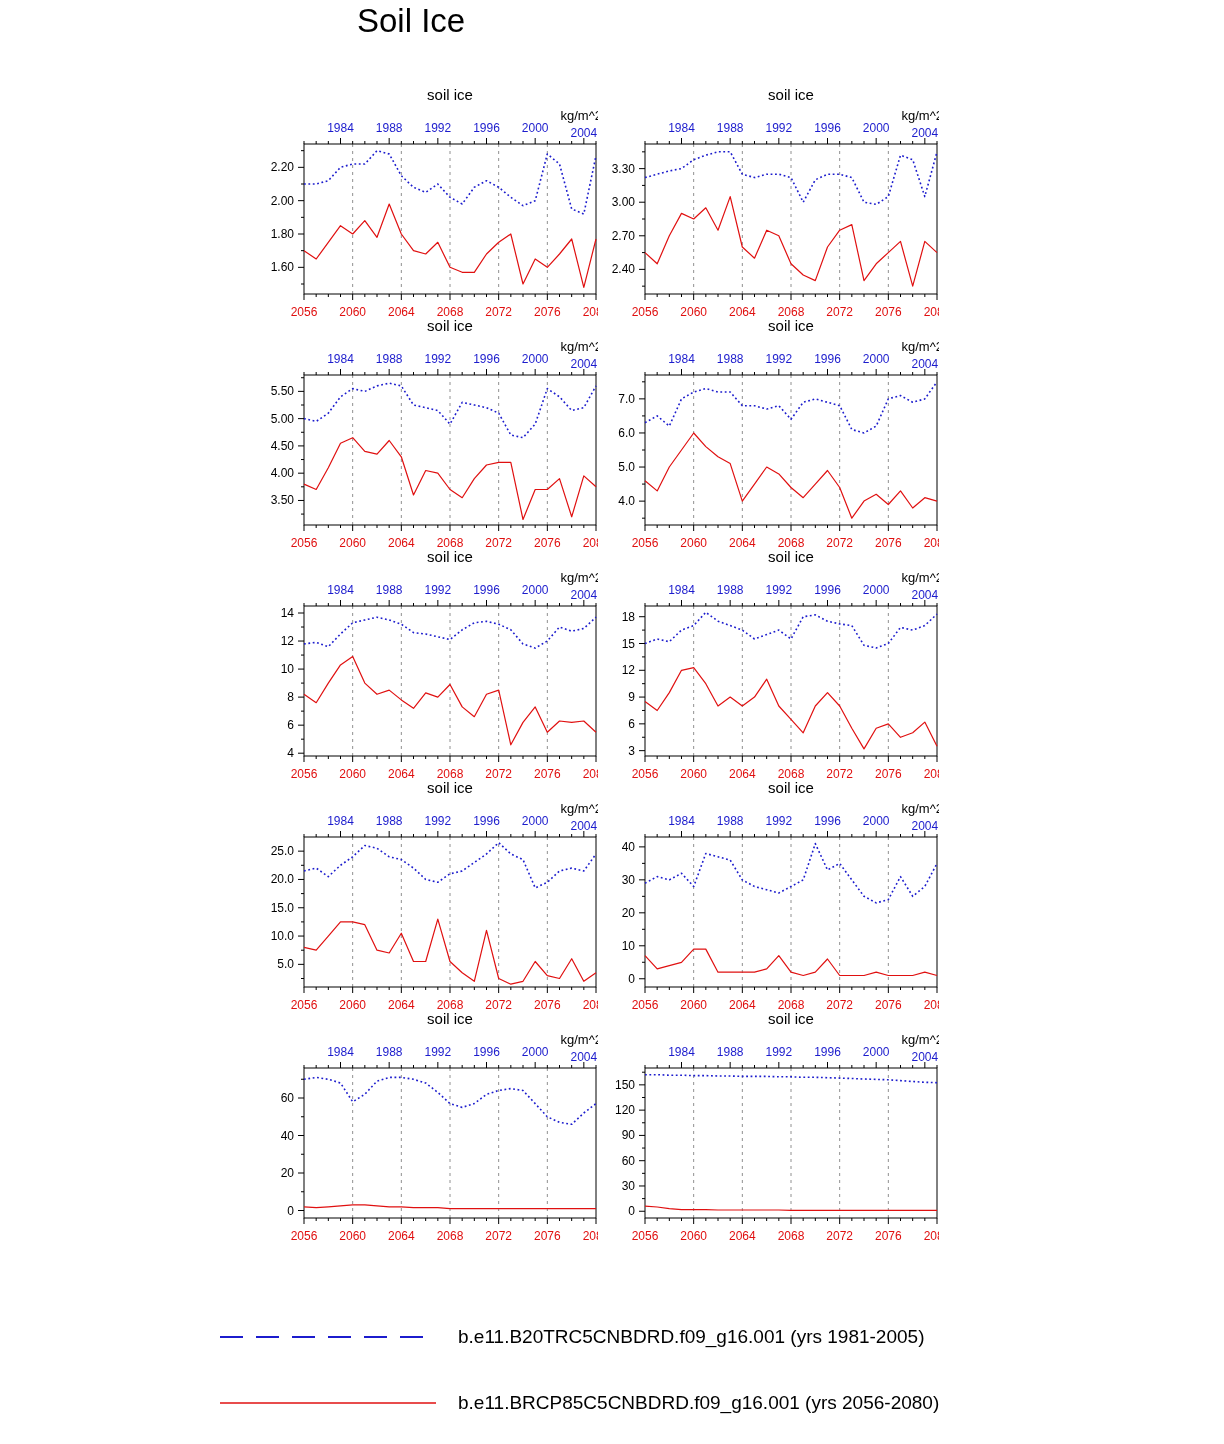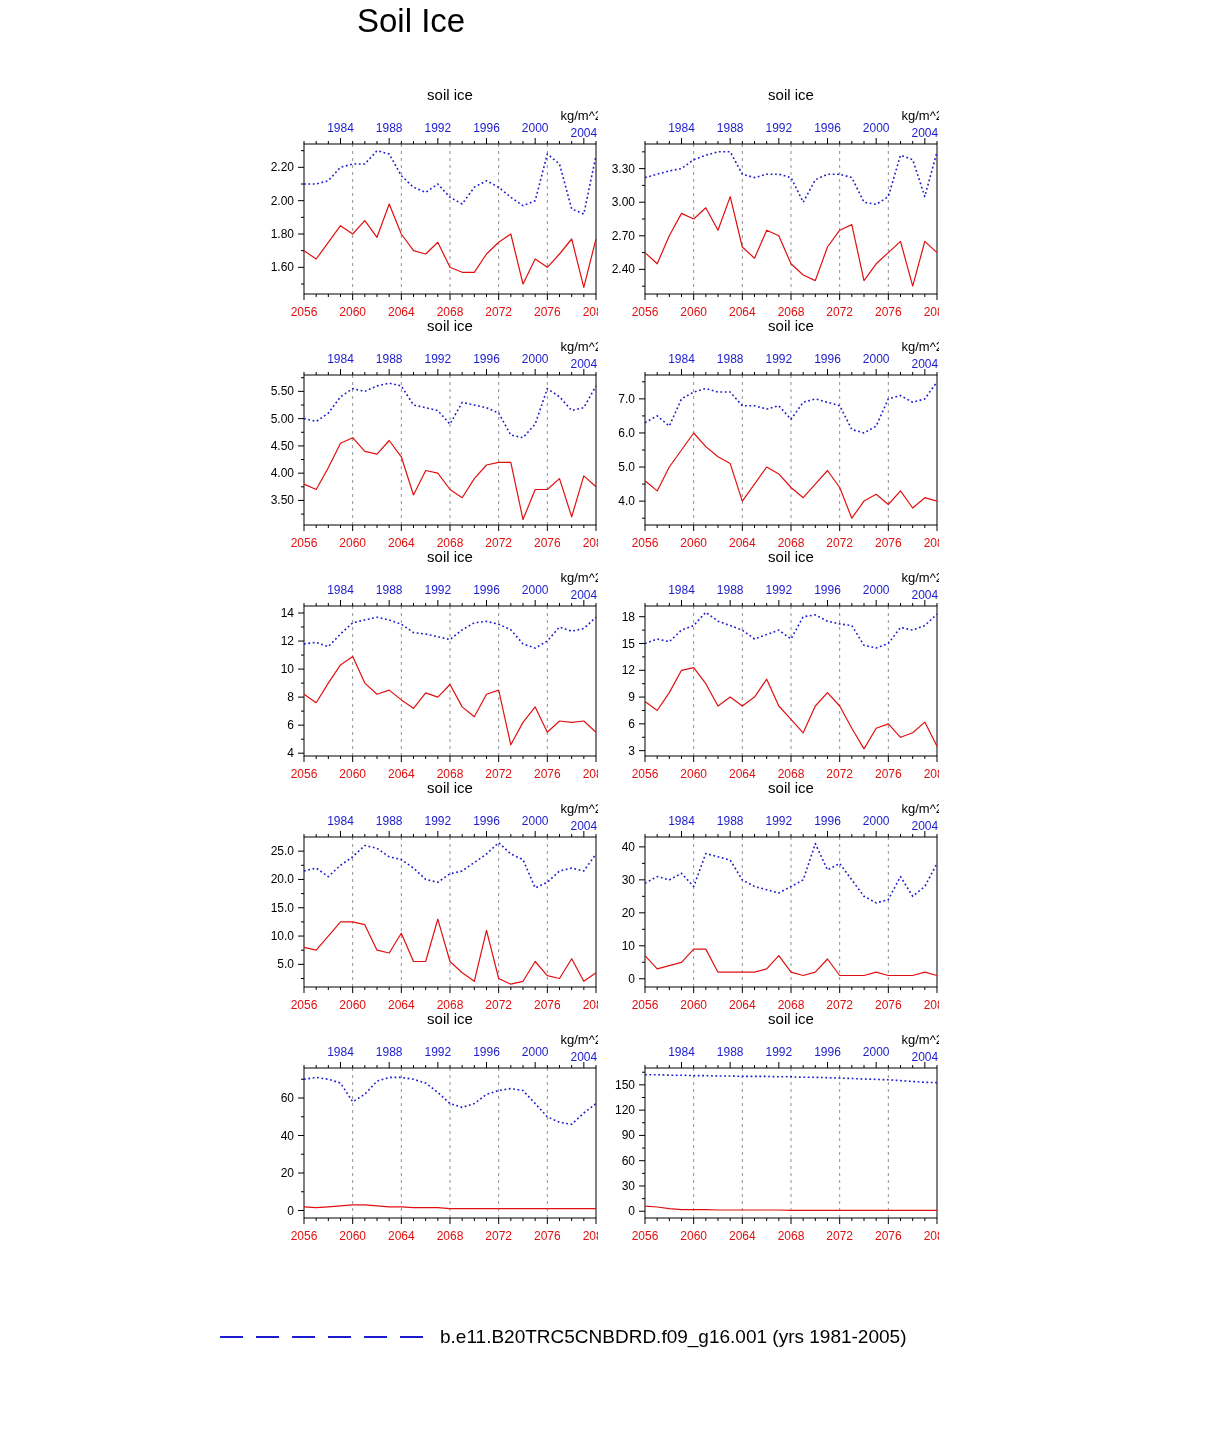--- a/index.html
+++ b/index.html
@@ -9,21 +9,21 @@
     overflow:hidden;
   }
   .title-block { position:absolute; left:357px; top:2px; }
   .main-title { font-size:33px; line-height:1.15; font-weight:normal; }
   .subtitle  { font-size:30px; line-height:1.15; font-weight:normal; }
   #charts { position:absolute; left:0; top:0; width:1224px; height:1260px; }
   .panel { position:absolute; width:360px; height:231px; }
   svg text { font-family:"Liberation Sans", sans-serif; }
   .legend { position:absolute; left:218px; top:1324px; }
   .legend-row { display:flex; align-items:center; height:26px; margin-bottom:40px; }
-  .legend-label { font-size:19px; white-space:nowrap; }
+  .legend-label { margin-left:18px; font-size:19px; white-space:nowrap; }
 </style>
 </head>
 <body>
 
 <div class="title-block">
   <div class="main-title">Soil Ice</div>
 </div>
 
 <div id="charts">
     <div class="panel" style="left: 238px; top: 86px;"><svg width="360" height="231">
@@ -926,13 +926,19 @@
       </svg></div>
   </div>
 
 <div class="legend">
   <div class="legend-row">
     <svg class="legend-line" width="222" height="26">
       <line x1="2" y1="13" x2="218" y2="13" stroke="#1c1ccd" stroke-width="2" stroke-dasharray="23 13"></line>
     </svg>
     <span class="legend-label">b.e11.B20TRC5CNBDRD.f09_g16.001 (yrs 1981-2005)</span>
   </div>
+  <div class="legend-row">
+    <svg class="legend-line" width="222" height="26">
+      <line x1="2" y1="13" x2="218" y2="13" stroke="#e01010" stroke-width="1.5"></line>
+    </svg>
+    <span class="legend-label">b.e11.BRCP85C5CNBDRD.f09_g16.001 (yrs 2056-2080)</span>
+  </div>
 </div>
 
 </body></html>

